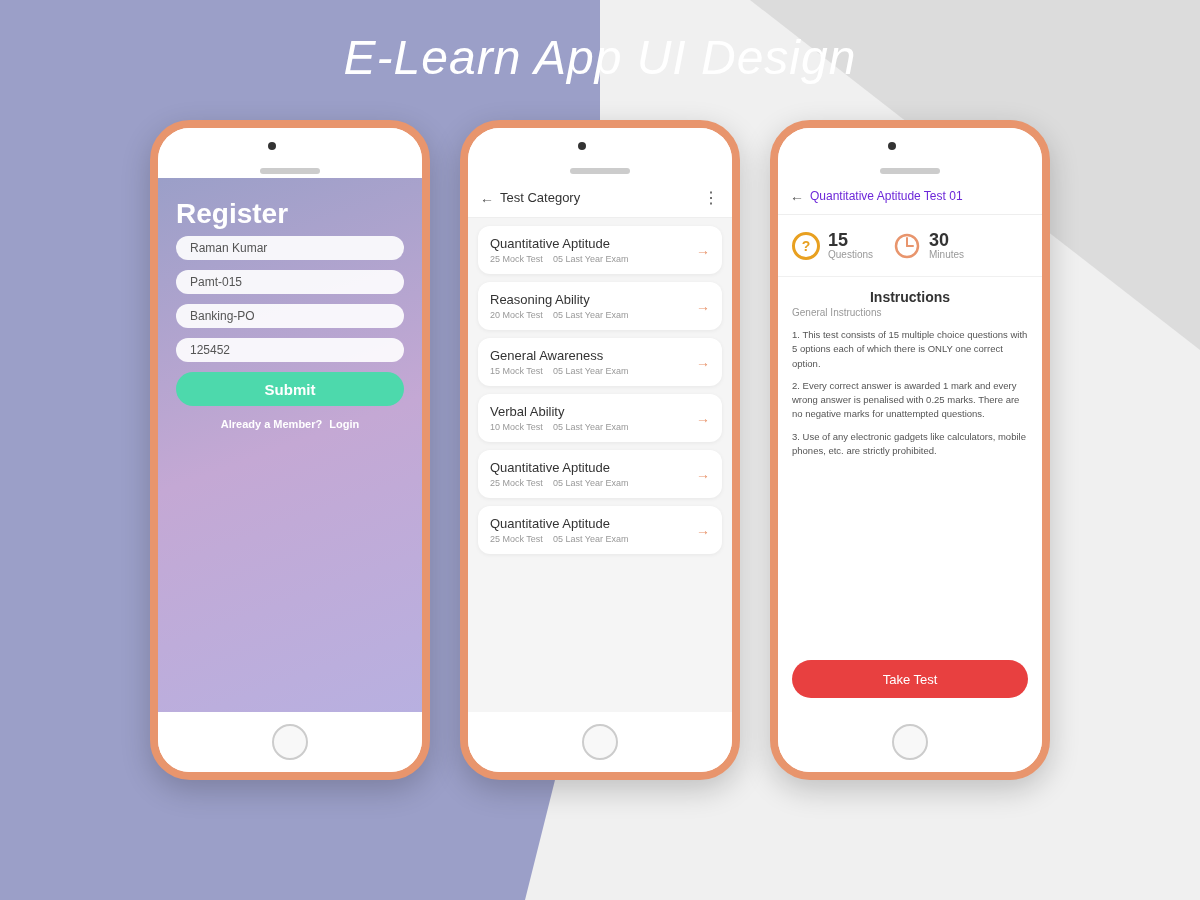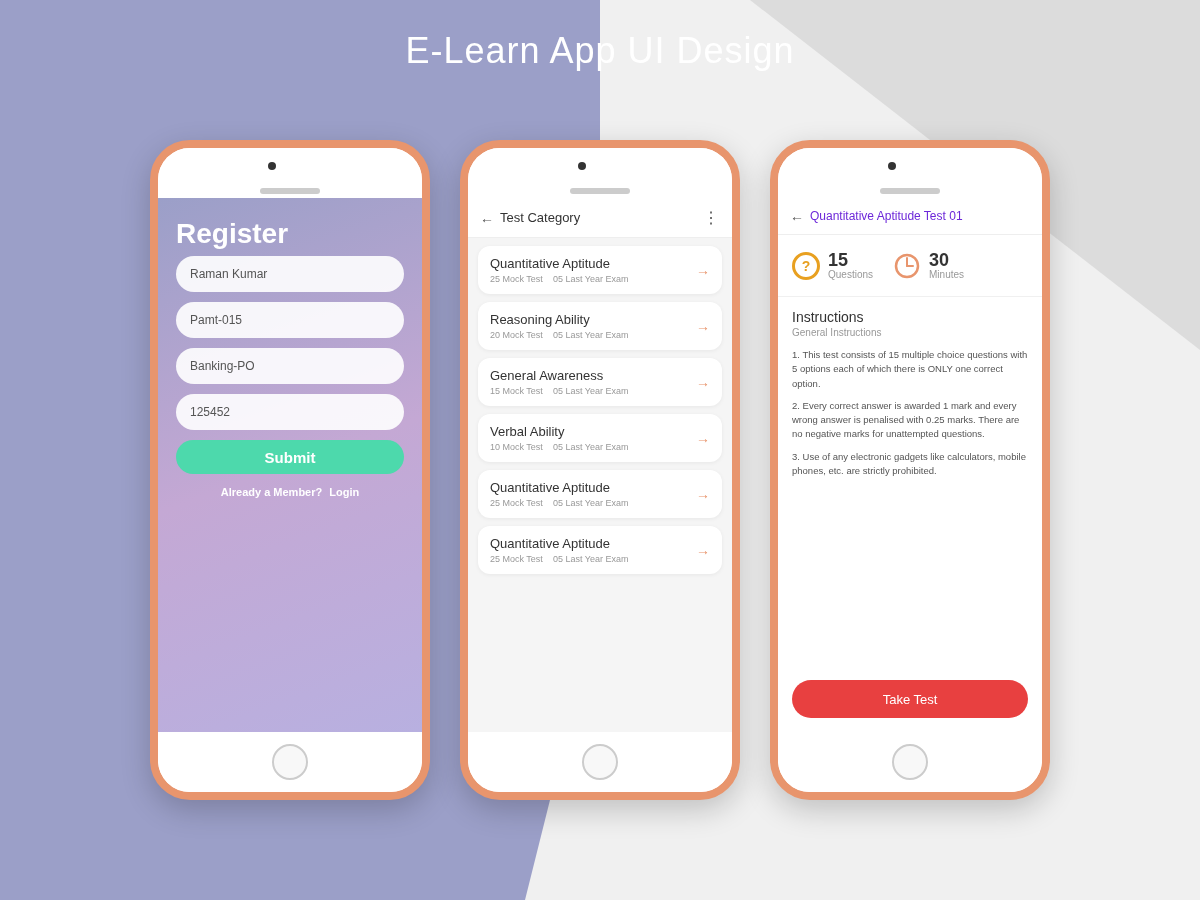--- a/index.html
+++ b/index.html
@@ -35,31 +35,32 @@
       border-width: 0 450px 350px 0;
       border-color: transparent #dcdcdc transparent transparent;
     }
 
     
     .page-title {
       position: absolute;
       top: 30px;
       left: 0; right: 0;
       text-align: center;
-      font-size: 36px;
+      font-size: 48px;
       font-weight: 300;
       color: #ffffff;
       z-index: 10;
       letter-spacing: 1px;
+      font-style: italic;
     }
 
     
     .phones-container {
       position: absolute;
-      top: 140px;
+      top: 120px;
       left: 0; right: 0;
       display: flex;
       justify-content: center;
       gap: 30px;
       z-index: 10;
     }
 
     
     .phone {
       width: 280px;
@@ -141,21 +142,21 @@
       margin-bottom: 6px;
     }
     .register-subtitle {
       font-size: 10px;
       color: rgba(255,255,255,0.85);
       line-height: 1.4;
       margin-bottom: 20px;
     }
     .register-input {
       width: 100%;
-      height: 36px;
+      height: 24px;
       background: rgba(255,255,255,0.9);
       border-radius: 20px;
       margin-bottom: 10px;
       display: flex;
       align-items: center;
       padding: 1px 14px;
       font-size: 12px;
       color: #555;
     }
     .submit-btn {
@@ -286,23 +287,24 @@
     .stat-label {
       font-size: 10px;
       color: #999;
     }
     .instructions-section {
       padding: 12px 14px;
       flex: 1;
     }
     .instructions-title {
       font-size: 14px;
-      font-weight: 400;
+      font-weight: 700;
       color: #333;
       margin-bottom: 2px;
+      text-align: center;
     }
     .instructions-subtitle {
       font-size: 10px;
       color: #999;
       margin-bottom: 10px;
     }
     .instruction-item {
       font-size: 9.5px;
       color: #555;
       line-height: 1.5;

